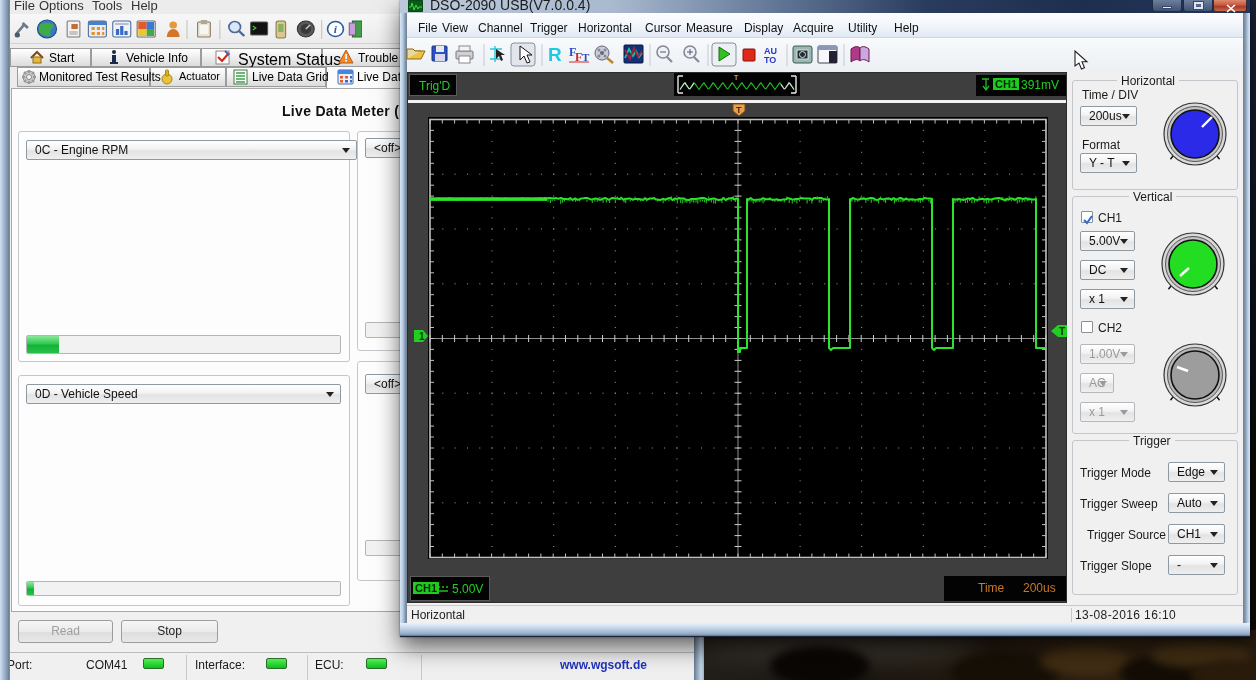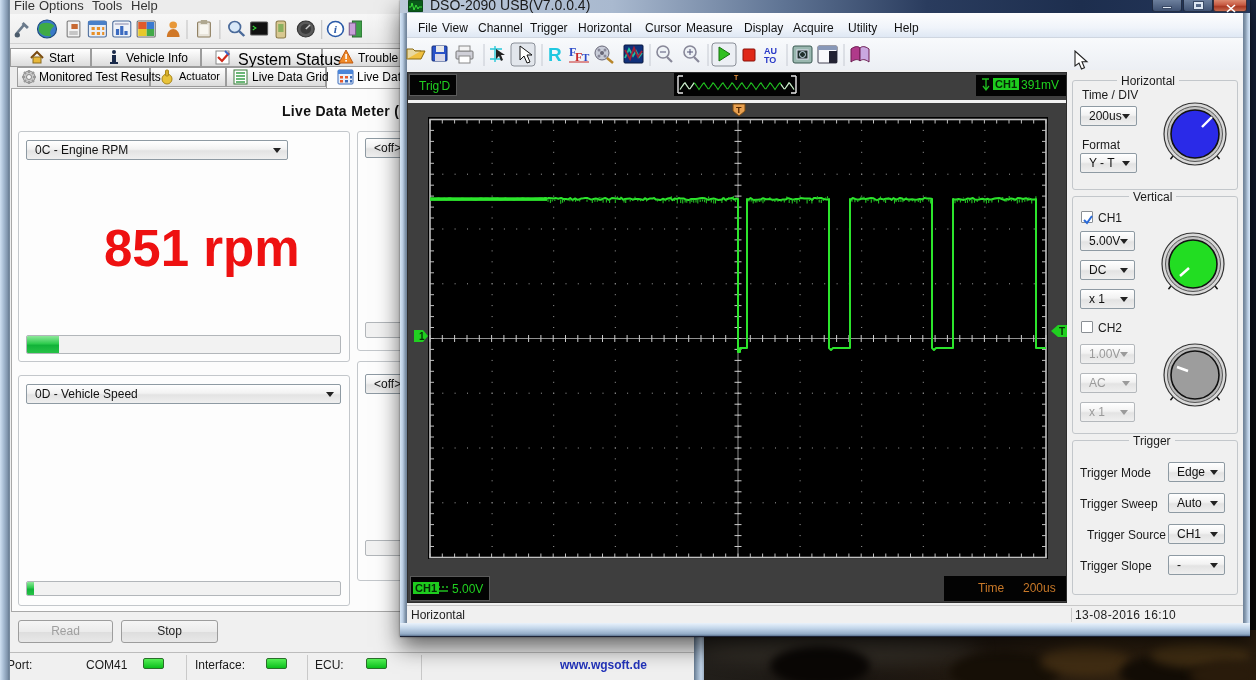--- a/index.html
+++ b/index.html
@@ -191,25 +191,24 @@
         <rect x="8" y="11" width="3" height="2.5"></rect>
         <rect x="13" y="11" width="2" height="2.5"></rect>
       </g>
     </svg>
  <div class="tabtx" style="left:357px;top:70px;font-size:12px;">Live Data Meter</div>
 
  <div id="panel"></div>
  <div class="abs" style="left:282px;top:103px;font-size:14px;font-weight:bold;color:#111;white-space:nowrap;letter-spacing:0.3px;">Live Data Meter (Mode 01)</div>
 
  <div class="gb" style="left:18px;top:131px;width:332px;height:231px;background:#fdfdfd;"></div>
- <div class="combo" style="left:26px;top:140px;width:262px;height:20px;font-size:12px;">
+ <div class="combo" style="left:26px;top:140px;width:331px;height:20px;font-size:12px;">
       <span class="tx">0C - Engine RPM</span>
       <span class="ar"></span>
     </div>
- <div class="abs" style="left:104px;top:219px;width:200px;font-size:51px;font-weight:bold;color:#ee1111;white-space:nowrap;">851 rpm</div>
  <div class="pbar" style="left:26px;top:335px;width:315px;height:19px;">
       <div class="pfill" style="width:32px;"></div>
     </div>
 
  <div class="gb" style="left:18px;top:375px;width:332px;height:231px;background:#fdfdfd;"></div>
  <div class="combo" style="left:26px;top:384px;width:315px;height:20px;font-size:12px;">
       <span class="tx">0D - Vehicle Speed</span>
       <span class="ar"></span>
     </div>
  <div class="pbar" style="left:26px;top:581px;width:315px;height:15px;">
@@ -459,21 +458,21 @@
      <circle cx="34" cy="34" r="27.5" fill="#c4c4c4" stroke="#555" stroke-width="1"></circle>
      <circle cx="34" cy="34" r="24" fill="#22dd22" stroke="#111" stroke-width="1.6"></circle>
      <line x1="30" y1="38" x2="21" y2="46" stroke="#fff" stroke-width="2.4"></line>
    </svg>
    <div class="cb" style="left:14px;top:251px;"></div>
    <div class="lbl" style="left:31px;top:251px;">CH2</div>
    <div class="combo dis" style="left:13px;top:274px;width:55px;height:20px;font-size:12px;">
           <span class="tx">1.00V</span>
           <span class="ar"></span>
         </div>
-   <div class="combo dis" style="left:13px;top:303px;width:57px;height:20px;font-size:12px;">
+   <div class="combo dis" style="left:13px;top:303px;width:34px;height:20px;font-size:12px;">
           <span class="tx">AC</span>
           <span class="ar"></span>
         </div>
    <div class="combo dis" style="left:13px;top:332px;width:55px;height:20px;font-size:12px;">
           <span class="tx">x 1</span>
           <span class="ar"></span>
         </div>
    <svg class="knob" style="left:94px;top:271px;" width="68" height="70" viewBox="0 0 68 70">
      <path d="M12 56L4 66M56 56l8 10" stroke="#111" stroke-width="1.5"></path>
      <circle cx="34" cy="34" r="31" fill="#d9d9d9" stroke="#333" stroke-width="1.2"></circle>

